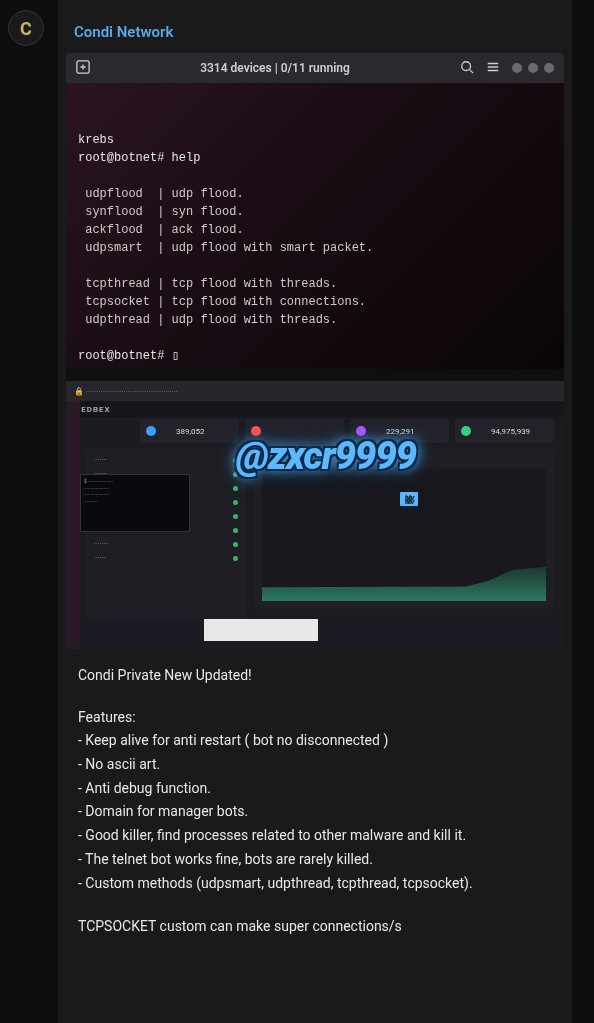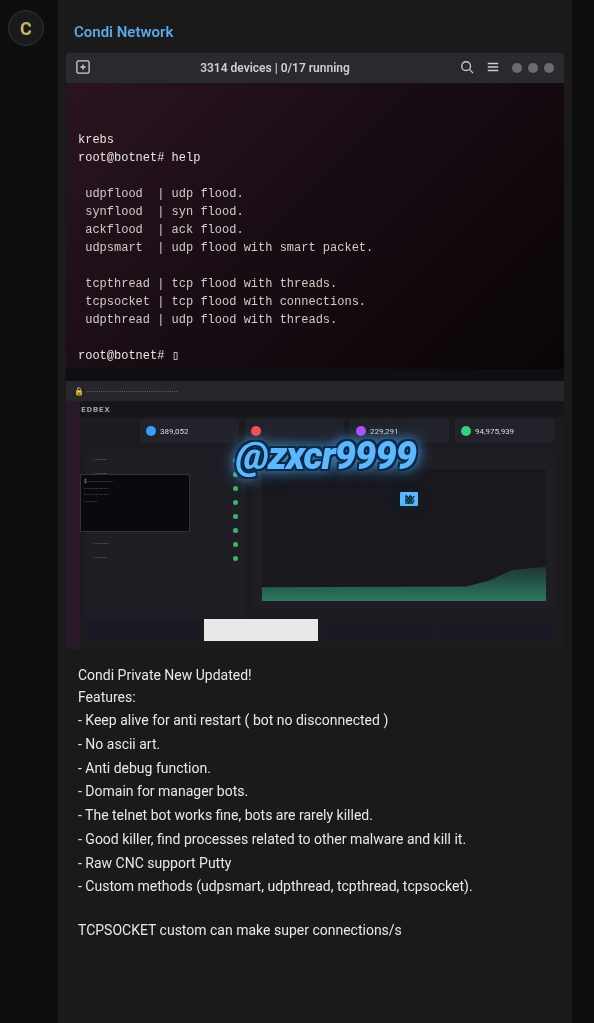--- a/index.html
+++ b/index.html
@@ -128,21 +128,21 @@
   display: flex;
   gap: 6px;
 }
 .stat-card {
   flex: 1;
   background: #22222a;
   border-radius: 3px;
   display: flex;
   align-items: center;
   padding: 0 6px;
-  gap: 4px;
+  gap: 20px;
   font-size: 7px;
 }
 .stat-dot {
   width: 10px; height: 10px; border-radius: 50%;
 }
 .stat-val { color: #ddd; font-size: 8px; }
 .dash-sidebar {
   position: absolute;
   left: 0; top: 32px; bottom: 0;
   width: 14px;
@@ -246,20 +246,21 @@
 }
 .strip-seg.white { background: #e8e8e8; color: #111; }
 .strip-seg.accent { color: #eee; }
 .post-text {
   padding: 16px 20px 20px 20px;
   color: #e8e8e8;
   font-size: 14px;
   line-height: 1.55;
 }
 .post-text .heading {
+  margin-bottom: 20px;
 }
 .post-text .section { margin-bottom: 2px; }
 .post-text .gap { height: 20px; }
 .link { color: #5aa9e6; }
 </style>
 </head>
 <body>
 
 <div class="avatar">
   <span>C</span>
@@ -272,21 +273,21 @@
 
   <div class="screenshot">
 
     <div class="app-bar">
       <span class="app-bar-icon">
         <svg viewBox="0 0 16 16" fill="none" stroke="#cfcfcf" stroke-width="1.5">
             <rect x="1" y="1" width="14" height="14" rx="2"></rect>
             <path d="M8 5v6M5 8h6"></path>
           </svg>
       </span>
-      <span class="app-bar-title">3314 devices | 0/17 running</span>
+      <span class="app-bar-title">3314 devices | 0/11 running</span>
       <span class="app-bar-icon">
         <svg viewBox="0 0 16 16" fill="none" stroke="#cfcfcf" stroke-width="1.5">
             <circle cx="7" cy="7" r="5"></circle>
             <path d="M11 11l4 4"></path>
           </svg>
       </span>
       <span class="app-bar-icon">
         <svg viewBox="0 0 16 16" fill="none" stroke="#cfcfcf" stroke-width="1.8">
             <path d="M2 4h12M2 8h12M2 12h12"></path>
           </svg>
@@ -398,21 +399,20 @@
     </div>
   </div>
 
   <div class="post-text">
     <div class="heading">Condi Private New Updated!</div>
     <div class="section">Features:</div>
     <div class="section">- Keep alive for anti restart ( bot no disconnected )</div>
     <div class="section">- No ascii art.</div>
     <div class="section">- Anti debug function.</div>
     <div class="section">- Domain for manager bots.</div>
+    <div class="section">- Good killer, find processes related to other malware and kill it.</div>
     <div class="section">- The telnet bot works fine, bots are rarely killed.</div>
-    <div class="section">- Good killer, find processes related to other malware and kill it.</div>
-    <div class="section">- Raw CNC support Putty</div>
     <div class="section">- Custom methods (udpsmart, udpthread, tcpthread, tcpsocket).</div>
     <div class="gap"></div>
     <div class="section">TCPSOCKET custom can make super connections/s</div>
     <div class="gap"></div>
   </div>
 </div>
 
 </body></html>

